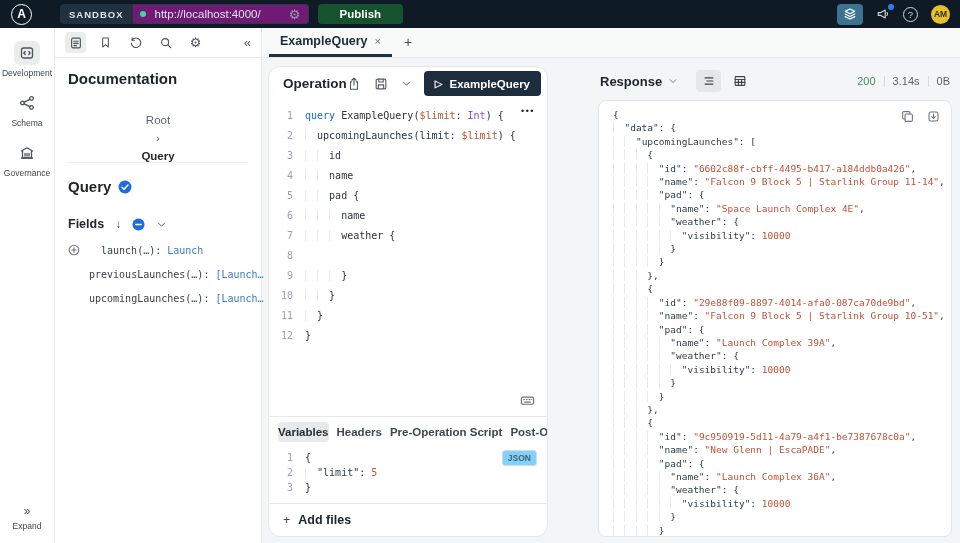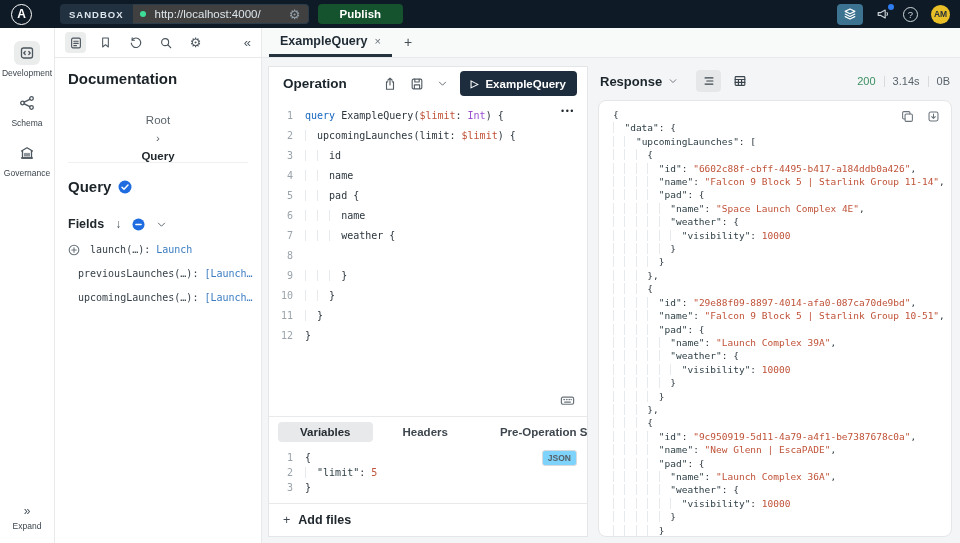--- a/index.html
+++ b/index.html
@@ -9,21 +9,21 @@
   .ico { stroke:currentColor; fill:none; stroke-width:1.3; stroke-linecap:round; stroke-linejoin:round; }
 
   
   .topbar { position:absolute; left:0; top:0; width:960px; height:28px; background:#0e1b26;
     display:flex; align-items:center; z-index:10; }
   .logo { width:21px; height:21px; border:1.6px solid #fff; border-radius:50%; margin-left:11px;
     color:#fff; font-size:12px; font-weight:bold; display:flex; align-items:center; justify-content:center; }
   .envgroup { display:flex; margin-left:28px; height:20px; }
   .envbadge { background:#223140; color:#dde6ec; font-size:9.5px; font-weight:bold; letter-spacing:1px;
     border-radius:4px 0 0 4px; display:flex; align-items:center; padding:0 9px; }
-  .urlbox { width:176px; background:#404040; border:1px solid #2b3c4a; border-left:none;
+  .urlbox { width:176px; background:#701a75; border:1px solid #2b3c4a; border-left:none;
     border-radius:0 4px 4px 0; display:flex; align-items:center; padding:0 7px; }
   .statusdot { width:6px; height:6px; border-radius:50%; background:#3ddc97; flex:none; }
   .urltext { color:#dde4e9; font-size:11.5px; margin-left:9px; flex:1; white-space:nowrap; }
   .urlgear { color:#93a0a9; font-size:13px; line-height:1; }
   .publish { margin-left:9px; background:#14532d; color:#fff; font-size:11.5px; font-weight:bold;
     border:none; border-radius:4px; height:20px; padding:0 22px; cursor:pointer; }
   .tb-right { margin-left:auto; display:flex; align-items:center; gap:13px; margin-right:10px; }
   .tb-btn { width:26px; height:21px; border-radius:4px; display:flex; align-items:center; justify-content:center; color:#d7dee3; }
   .tb-btn.active { background:#3c7391; color:#fff; }
   .bell-wrap { position:relative; color:#cfd6da; }
@@ -56,36 +56,36 @@
   .crumb { margin-top:27px; font-size:11.5px; color:#5b646b; display:flex; align-items:center; gap:6px;
     border-bottom:1px solid #eef0f1;flex-direction:column; }
   .crumb .cur { color:#22292e; font-weight:bold; }
   .type-head { margin-top:15px; display:flex; align-items:center; gap:7px; }
   .type-name { font-size:15px; font-weight:bold; color:#1b2328; }
   .fields-row { margin-top:22px; display:flex; align-items:center; gap:11px; }
   .fields-label { font-size:12.5px; font-weight:bold; color:#22292e; }
   .fields-sort { font-size:12px; color:#4c565e; }
   .chev { color:#4c565e; }
   .field-list { margin-top:13px; display:flex; flex-direction:column; gap:12px; }
-  .field-item { display:flex; gap:10px; font-family:"DejaVu Sans Mono", monospace;
+  .field-item { display:flex; align-items:center; gap:21px; font-family:"DejaVu Sans Mono", monospace;
     font-size:10px; white-space:nowrap; cursor:pointer; }
   .f-name { color:#353f47; }
   .f-type { color:#3c7dc1; }
 
   
   .tabbar { position:absolute; left:262px; top:28px; right:0; height:30px; background:#f8f9f9;
     border-bottom:1px solid #e7e9ea; display:flex; align-items:flex-end; padding-left:7px; }
   .tab { height:30px; display:flex; align-items:center; gap:7px; padding:0 11px;
     border-bottom:3px solid #24323e; font-size:12.5px; font-weight:600; color:#1e2a33; cursor:pointer; }
   .tabx { color:#6b747c; font-size:11px; font-weight:normal; }
   .newtab { margin-left:12px; margin-bottom:8px; color:#444c53; font-size:14px; line-height:1; cursor:pointer; }
 
   
-  .opcard { position:absolute; left:268px; top:66px; width:320px; bottom:6px; background:#fff;
-    border:1px solid #e4e6e8; border-radius:0; display:flex; flex-direction:column; overflow:hidden; }
+  .opcard { position:absolute; left:268px; top:66px; width:280px; bottom:6px; background:#fff;
+    border:1px solid #e4e6e8; border-radius:12px; display:flex; flex-direction:column; overflow:hidden; }
   .op-head { height:33px; flex:none; display:flex; align-items:center; padding:0 10px 0 14px; }
   .op-title { font-size:13.5px; font-weight:bold; color:#1b252c; }
   .op-icons { margin-left:auto; display:flex; align-items:center; gap:13px; color:#545d64; }
   .runbtn { margin-left:12px; background:#1e2d3d; color:#fff; border:none; border-radius:4px; height:25px;
     padding:0 11px; font-size:11.5px; font-weight:bold; display:flex; align-items:center; gap:7px; cursor:pointer; }
   .runbtn .play { font-size:10px; }
   .op-codearea { flex:1; position:relative; padding-top:6px; overflow:hidden; }
   .menu-dots { position:absolute; top:6px; right:12px; color:#22292e; font-size:9px; letter-spacing:1.5px; cursor:pointer; }
   .kbd-icon { position:absolute; bottom:8px; right:12px; color:#6a737b; cursor:pointer; }
   .code { font-family:"DejaVu Sans Mono", monospace; font-size:10px; color:#2c363e; }
@@ -94,21 +94,21 @@
   .ln { width:24px; flex:none; text-align:right; margin-right:12px; color:#9aa3ab; }
   .ct { white-space:pre; }
   .ig { box-shadow:inset 1px 0 0 #e7eaec; }
   .gk { color:#1767c0; }
   .gv { color:#c05339; }
   .gt { color:#9a4fd0; }
   .jk { color:#2f4047; }
   .jv { color:#c05339; }
   .op-divider { flex:none; border-top:1px solid #e7e9ea; }
   .var-tabs { flex:none; height:30px; display:flex; align-items:center; gap:8px; padding:0 9px; overflow:hidden; }
-  .vtab { font-size:11.5px; font-weight:600; color:#3e474f; padding:4px 22px; border-radius:4px;
+  .vtab { font-size:11.5px; font-weight:600; color:#3e474f; padding:4px 0; border-radius:4px;
     white-space:nowrap; cursor:pointer; }
   .vtab.active { background:#e8e9ea; color:#262d33; }
   .var-editor { flex:none; height:56px; position:relative; padding-top:3px; }
   .var-editor .cl { line-height:15px; }
   .json-badge { position:absolute; top:3px; right:10px; border:1px solid #d9dcde; border-radius:3px;
     font-size:8.5px; font-weight:bold; color:#565f66; padding:2px 5px; background:#7dd3fc; }
   .addfiles { flex:none; margin-top:auto; border-top:1px solid #e7e9ea; height:33px; display:flex;
     align-items:center; padding:0 14px; gap:8px; font-size:12.5px; font-weight:bold; color:#20282e; cursor:pointer; }
   .addfiles .plus { font-weight:normal; color:#3e474f; }
 

